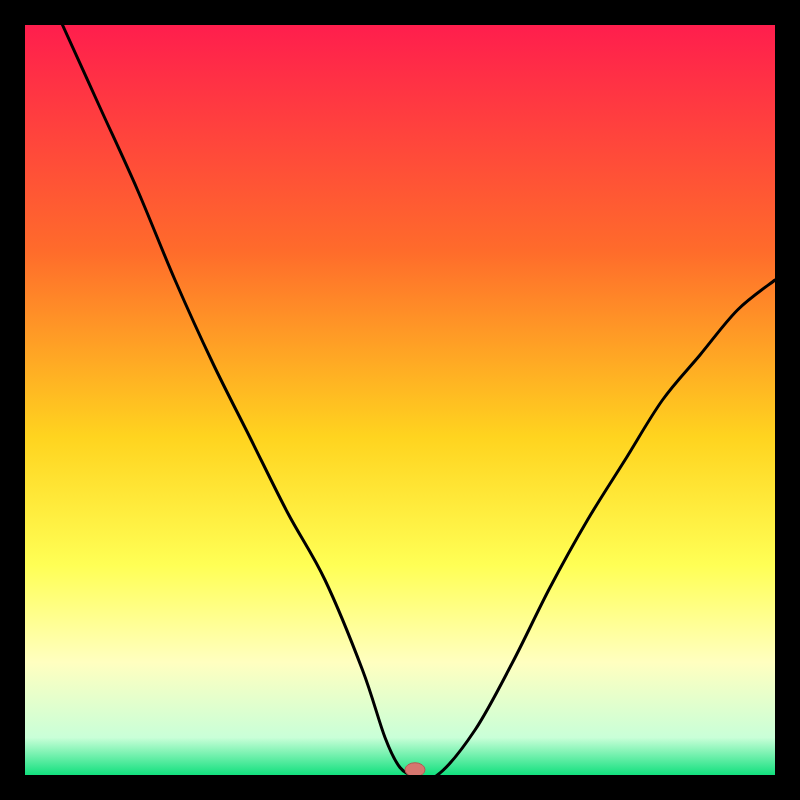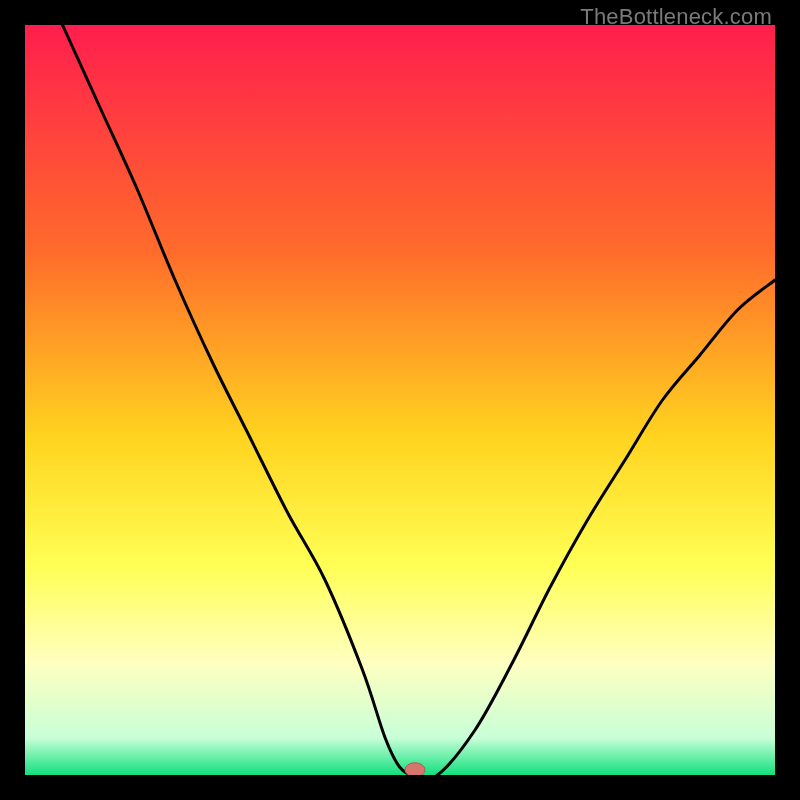--- a/index.html
+++ b/index.html
@@ -31,21 +31,20 @@
     color: #7a7a7a;
     font-size: 22px;
     font-weight: 500;
     letter-spacing: 0.2px;
   }
 </style>
 </head>
 <body>
 
 <div class="frame">
-  <div class="watermark">TheBottleneck.com</div>
   <div class="plot">
     <svg id="chart-svg" width="750" height="750" viewBox="0 0 750 750" preserveAspectRatio="none">
       <defs>
         <linearGradient id="bg-grad" x1="0" y1="0" x2="0" y2="1">
             <stop offset="0%" stop-color="#ff1e4d"></stop>
             <stop offset="30%" stop-color="#ff6b2b"></stop>
             <stop offset="55%" stop-color="#ffd41f"></stop>
             <stop offset="72%" stop-color="#ffff55"></stop>
             <stop offset="85%" stop-color="#ffffc0"></stop>
             <stop offset="95%" stop-color="#c9ffd8"></stop>

